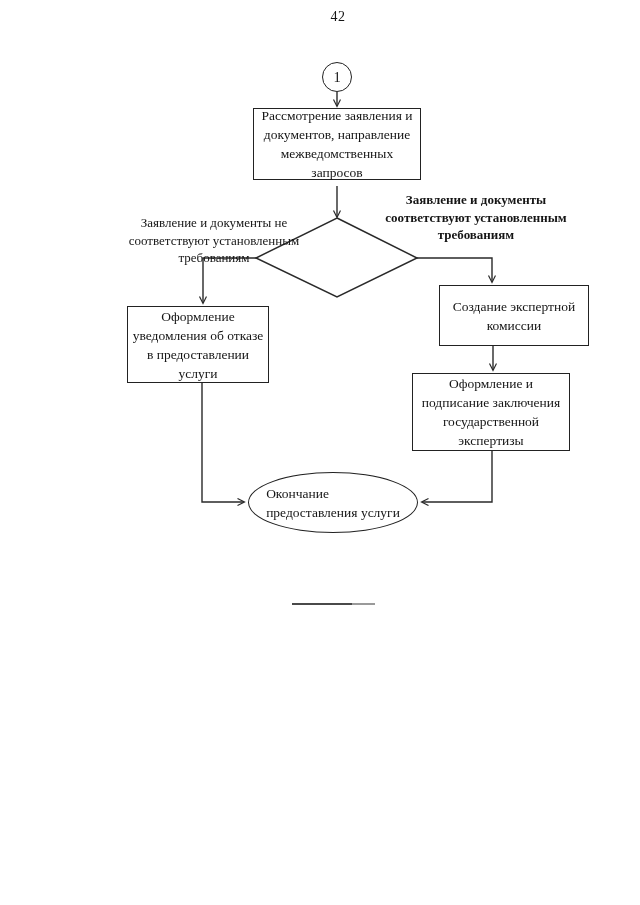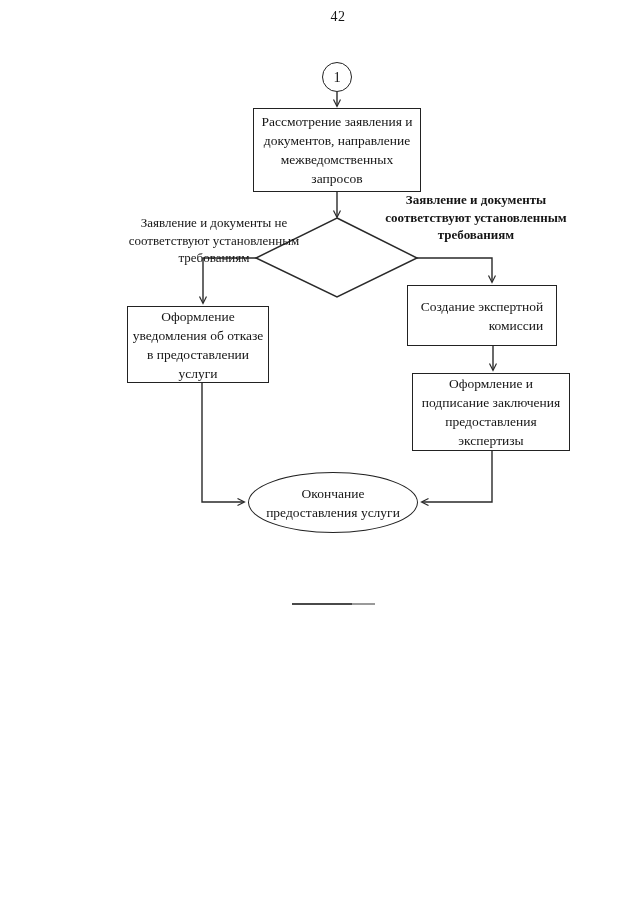--- a/index.html
+++ b/index.html
@@ -42,34 +42,34 @@
     border: 1.6px solid #222;
     box-sizing: border-box;
     background: #fff;
     display: flex; align-items: center; justify-content: center;
     text-align: center;
     white-space: pre-line;
     font-size: 13.5px;
     line-height: 19px;
     padding: 2px 4px;
   }
-  .box-review     { left: 253px; top: 108px; width: 168px; height: 84px; }
+  .box-review     { left: 253px; top: 108px; width: 168px; height: 72px; }
   .box-refusal    { left: 127px; top: 306px; width: 142px; height: 77px; }
-  .box-commission { left: 407px; top: 285px; width: 150px; height: 61px; text-align: right; }
+  .box-commission { left: 439px; top: 285px; width: 150px; height: 61px; }
   .box-conclusion { left: 412px; top: 373px; width: 158px; height: 78px; }
   .terminator {
     position: absolute;
     left: 248px; top: 472px;
     width: 170px; height: 61px;
     border: 1.6px solid #222;
     border-radius: 50%;
     box-sizing: border-box;
     background: #fff;
     display: flex; align-items: center; justify-content: center;
-    text-align: center;
+    text-align: left;
     white-space: pre-line;
     font-size: 13.5px;
     line-height: 19px;
   }
   .branch-label {
     position: absolute;
     width: 204px;
     text-align: center;
     white-space: pre-line;
     font-size: 13px;
@@ -133,21 +133,21 @@
   <div class="pbox box-refusal">Оформление
 уведомления об отказе
 в предоставлении
 услуги</div>
 
   <div class="pbox box-commission">Создание экспертной
 комиссии</div>
 
   <div class="pbox box-conclusion">Оформление и
 подписание заключения
-предоставления
+государственной
 экспертизы</div>
 
   <div class="terminator">Окончание
 предоставления услуги</div>
 
   <div class="footnote-rule"></div>
 
 </div>
 
 </body></html>

